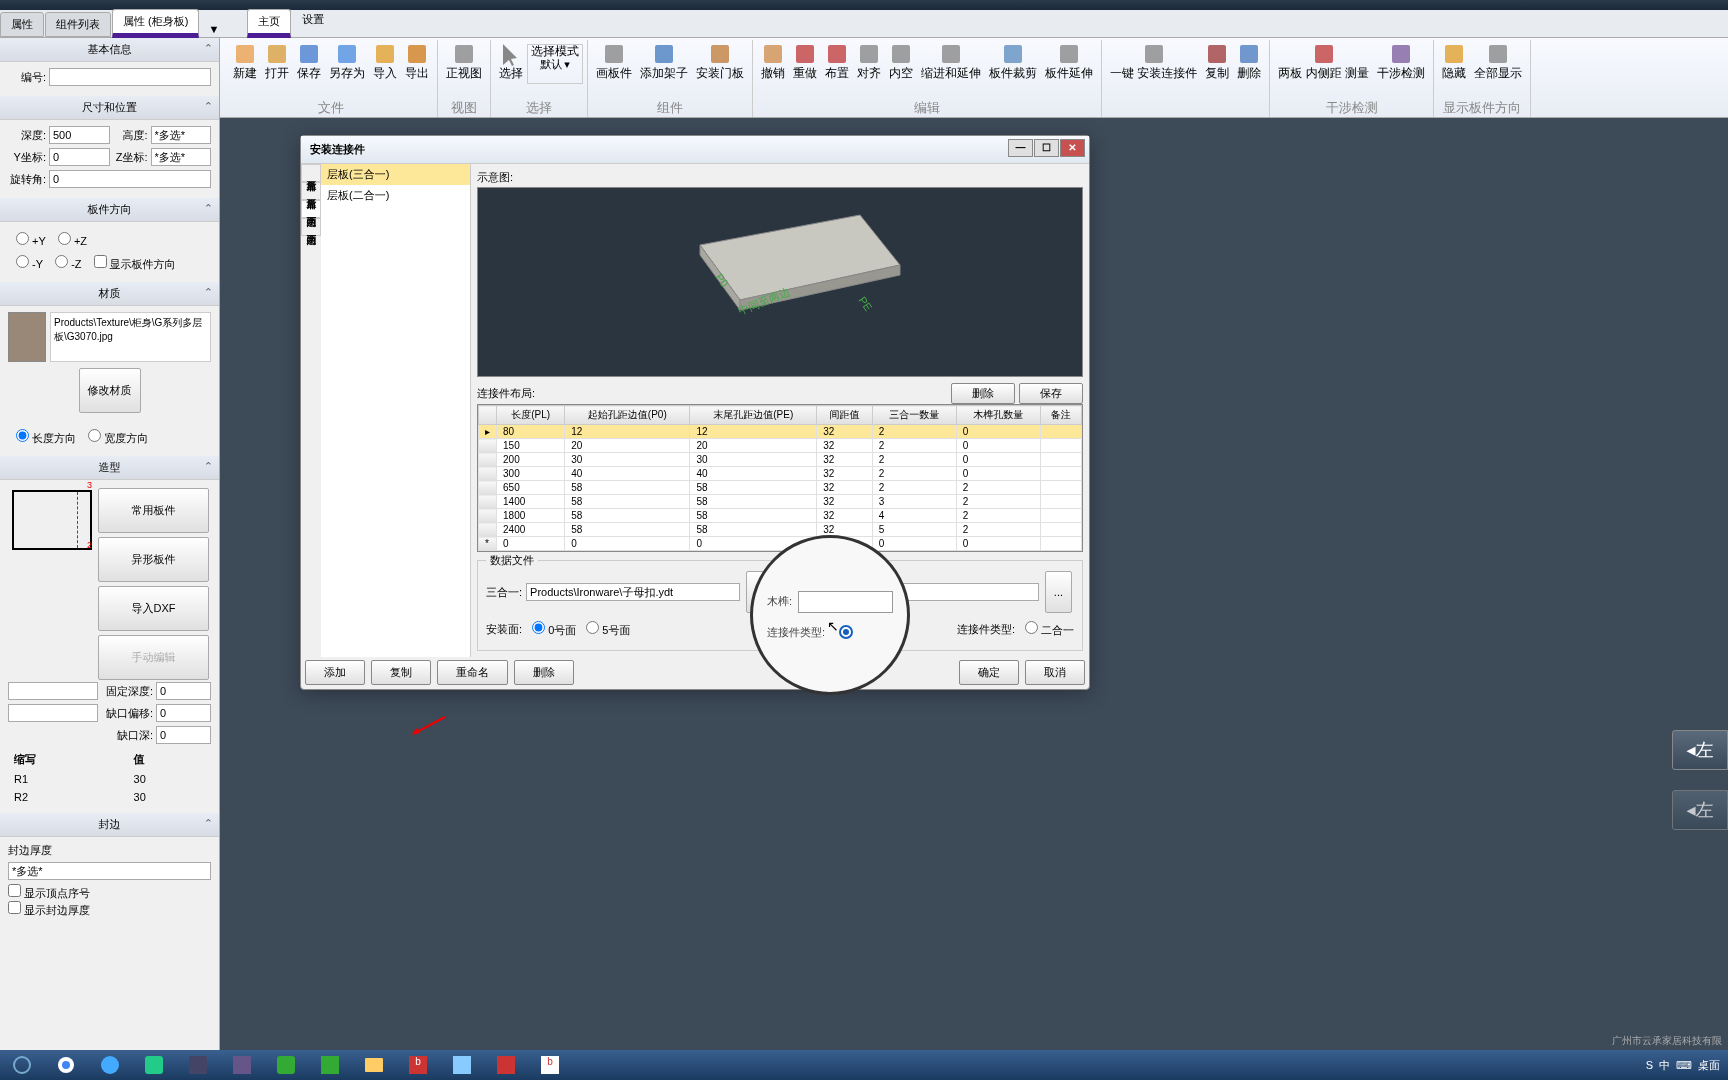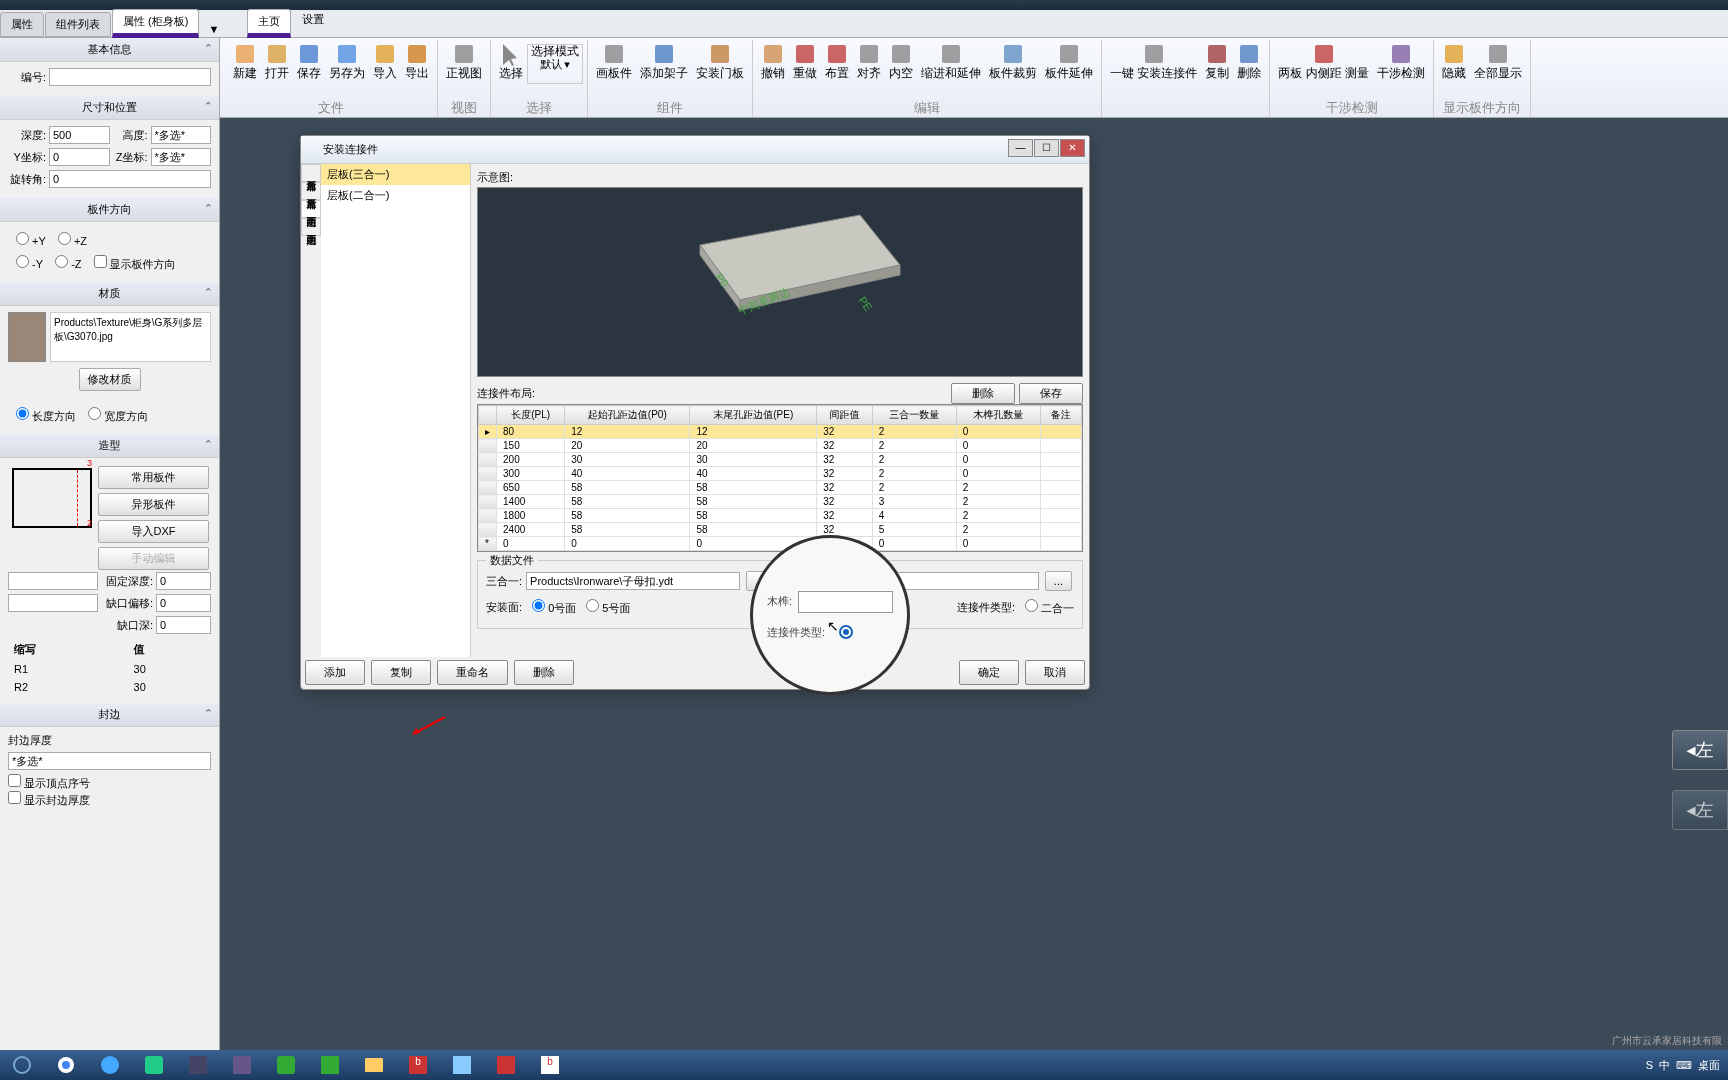--- a/index.html
+++ b/index.html
@@ -23,30 +23,30 @@
     
     .side-panel { position: absolute; left: 0; top: 38px; width: 220px; bottom: 30px; background: #f0f0f0; overflow-y: auto; border-right: 1px solid #aaa; z-index: 5; }
     .panel-header { background: linear-gradient(#e8ecf4, #d8dce4); padding: 4px 8px; border-bottom: 1px solid #ccc; text-align: center; position: relative; }
     .panel-collapse { position: absolute; right: 6px; top: 4px; cursor: pointer; color: #666; }
     .panel-body { padding: 6px 8px; }
     .form-row { display: flex; align-items: center; margin-bottom: 4px; }
     .form-label { width: 38px; text-align: right; margin-right: 3px; }
     .form-input { border: 1px solid #aaa; padding: 2px 3px; flex: 1; background: #fff; min-width: 0; width: 45px; }
     .form-row .half { flex: 1; display: flex; align-items: center; }
     .radio-row { display: flex; gap: 12px; padding: 4px 8px; }
-    .btn-small { border: 1px solid #aaa; background: linear-gradient(#fff, #e0e0e0); padding: 3px 8px; cursor: pointer; border-radius: 2px; margin: 2px; }
+    .btn-small { border: 1px solid #aaa; background: linear-gradient(#fff, #e0e0e0); padding: 14px 8px; cursor: pointer; border-radius: 2px; margin: 2px; }
     .shape-preview { width: 80px; height: 60px; border: 2px solid #000; position: relative; margin: 4px; }
     .shape-preview::after { content: ''; position: absolute; right: 0; top: 0; width: 12px; height: 100%; border-left: 1px dashed #f00; }
     .table-mini { width: 100%; }
     .table-mini th, .table-mini td { padding: 2px 4px; text-align: left; }
     
     .canvas-area { position: absolute; left: 220px; right: 0; top: 118px; bottom: 30px; background: #3d4a58; }
     
     .modal { position: absolute; left: 300px; top: 135px; width: 790px; height: 555px; background: #f0f0f0; border: 1px solid #888; border-radius: 4px; box-shadow: 0 4px 20px rgba(0,0,0,0.3); z-index: 100; }
-    .modal-title { height: 28px; background: linear-gradient(#f8faff, #e0e8f0); padding: 6px 22px; border-bottom: 1px solid #ccc; position: relative; }
+    .modal-title { height: 28px; background: linear-gradient(#f8faff, #e0e8f0); padding: 6px 9px; border-bottom: 1px solid #ccc; position: relative; font-weight: bold; }
     .modal-controls { position: absolute; right: 4px; top: 3px; display: flex; }
     .modal-ctrl { width: 25px; height: 18px; border: 1px solid #888; background: #e0e0e0; margin-left: 1px; text-align: center; cursor: pointer; font-size: 10px; line-height: 16px; }
     .modal-ctrl.close { background: #c75050; color: #fff; }
     .modal-body { display: flex; height: calc(100% - 60px); }
     .modal-left { width: 170px; border-right: 1px solid #ccc; display: flex; }
     .vert-tabs { width: 20px; background: #f0f0f0; }
     .vert-tab { writing-mode: vertical-rl; padding: 8px 2px; border: 1px solid #ccc; cursor: pointer; font-size: 10px; text-align: center; }
     .vert-tab.active { background: #fff; }
     .list-panel { flex: 1; background: #fff; }
     .list-item { padding: 3px 6px; cursor: pointer; }

